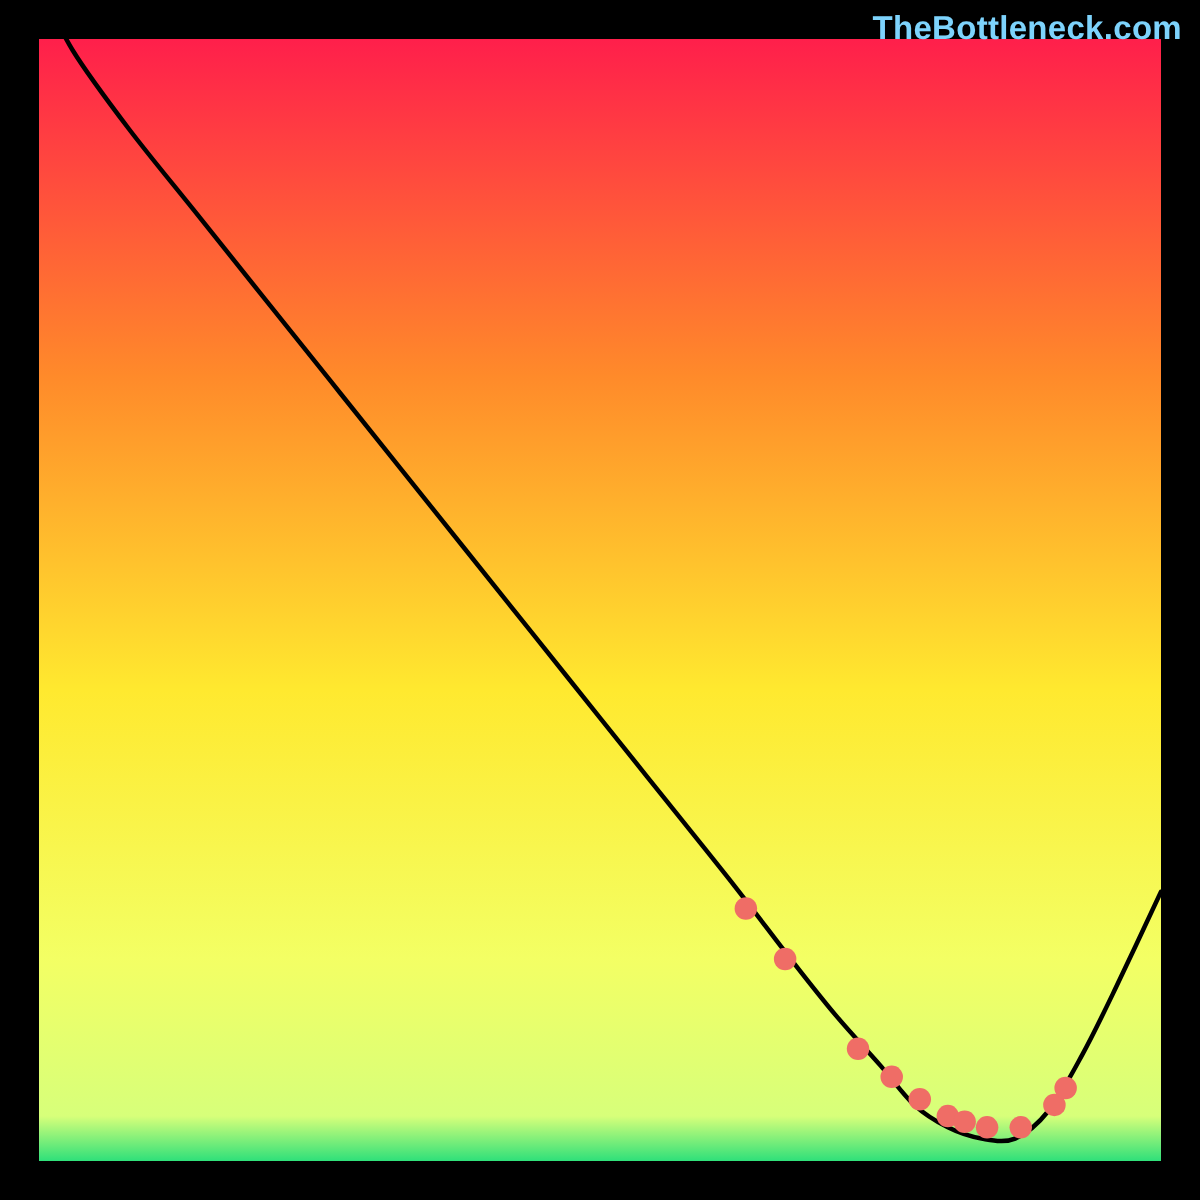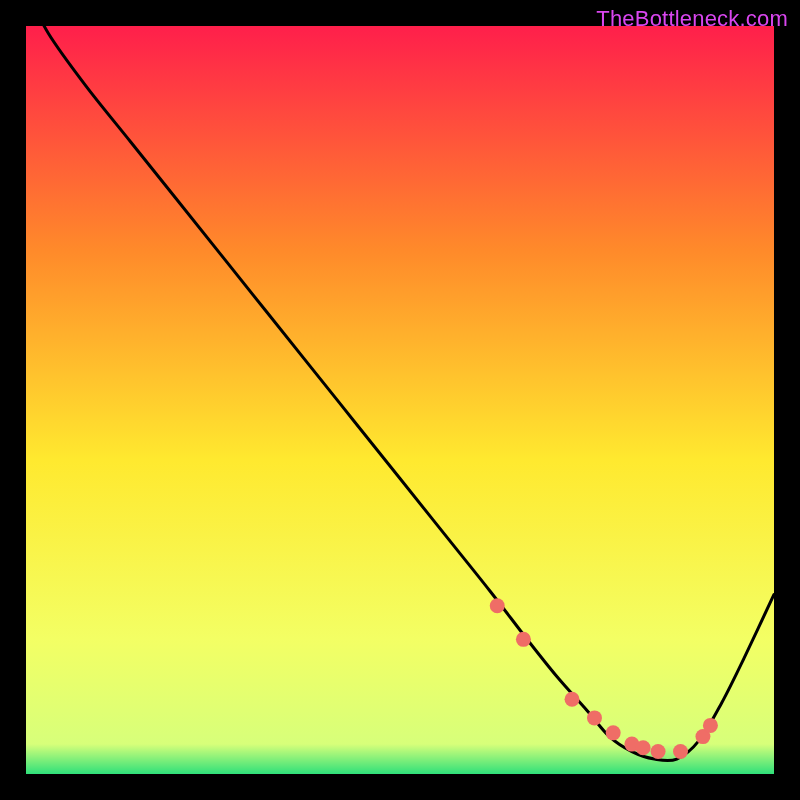--- a/index.html
+++ b/index.html
@@ -14,23 +14,23 @@
   .wrap {
     position: relative;
     width: 800px;
     height: 800px;
     background: #000;
   }
   .watermark {
     position: absolute;
     top: 6px;
     right: 12px;
-    color: #d946ef;
+    color: #7dd3fc;
     font-size: 22px;
-    font-weight: 400;
+    font-weight: 700;
     letter-spacing: 0.2px;
     z-index: 5;
   }
   .plot-area {
     position: absolute;
     left: 26px;
     top: 26px;
     width: 748px;
     height: 748px;
   }

